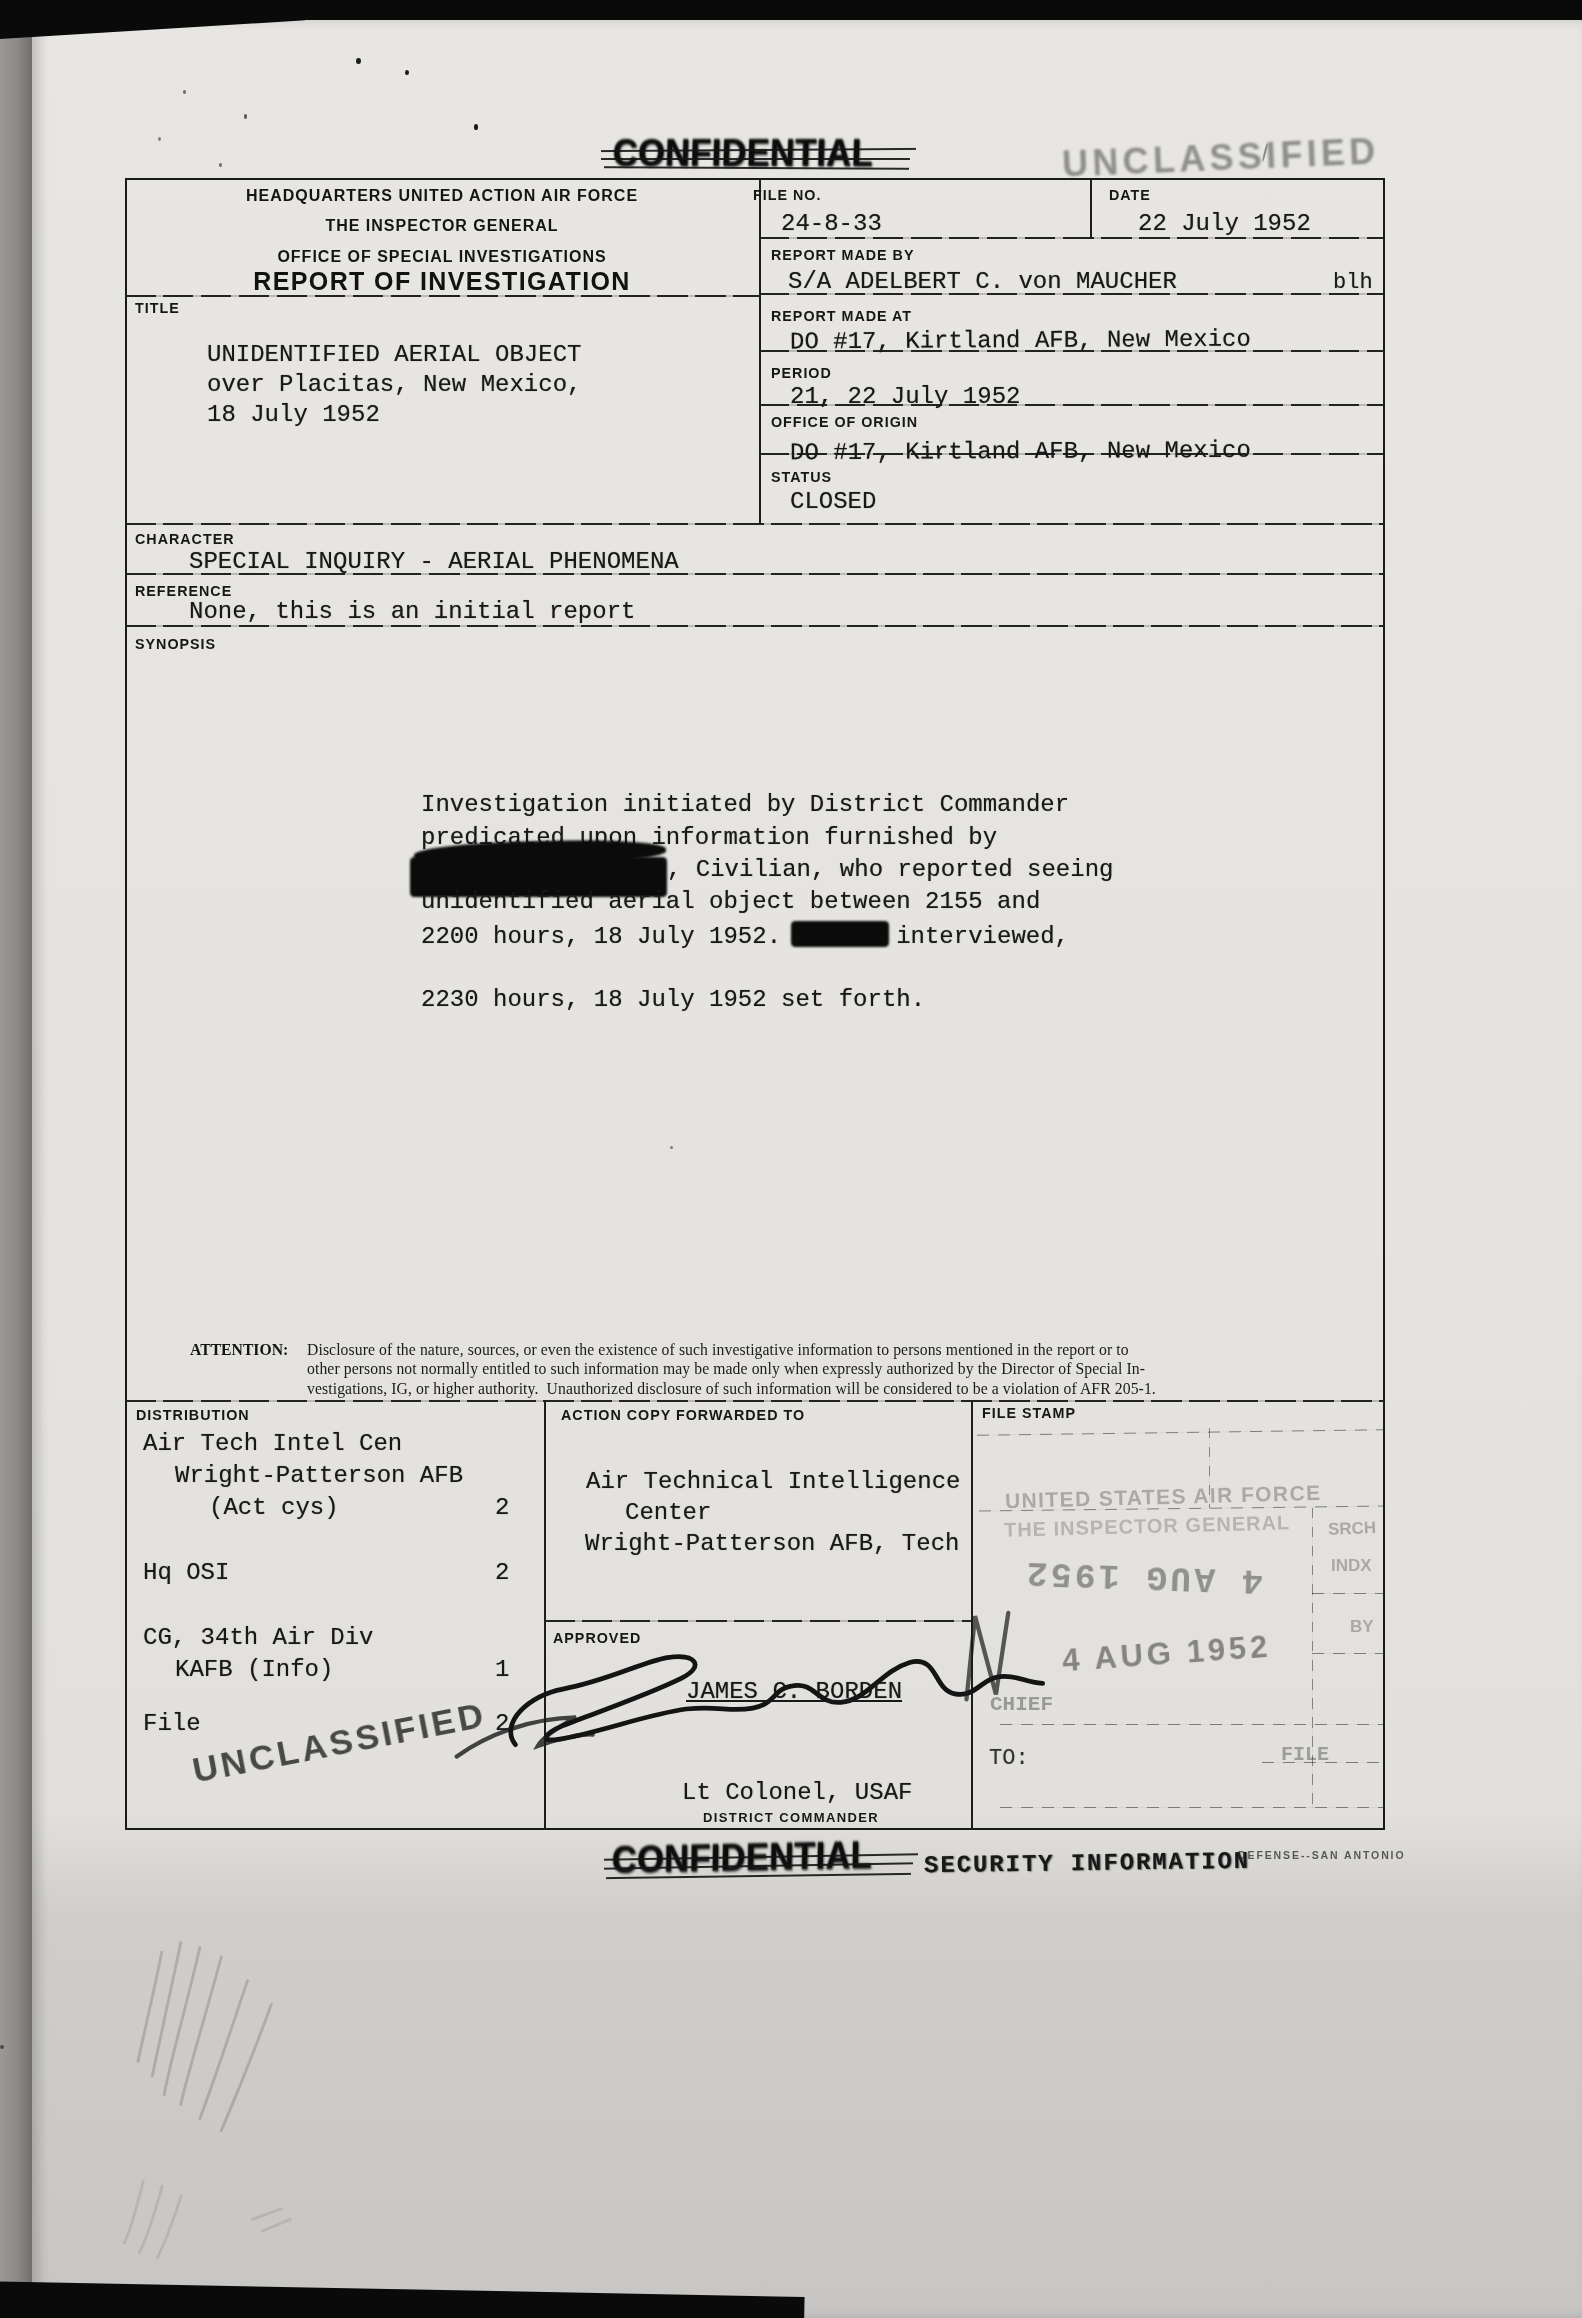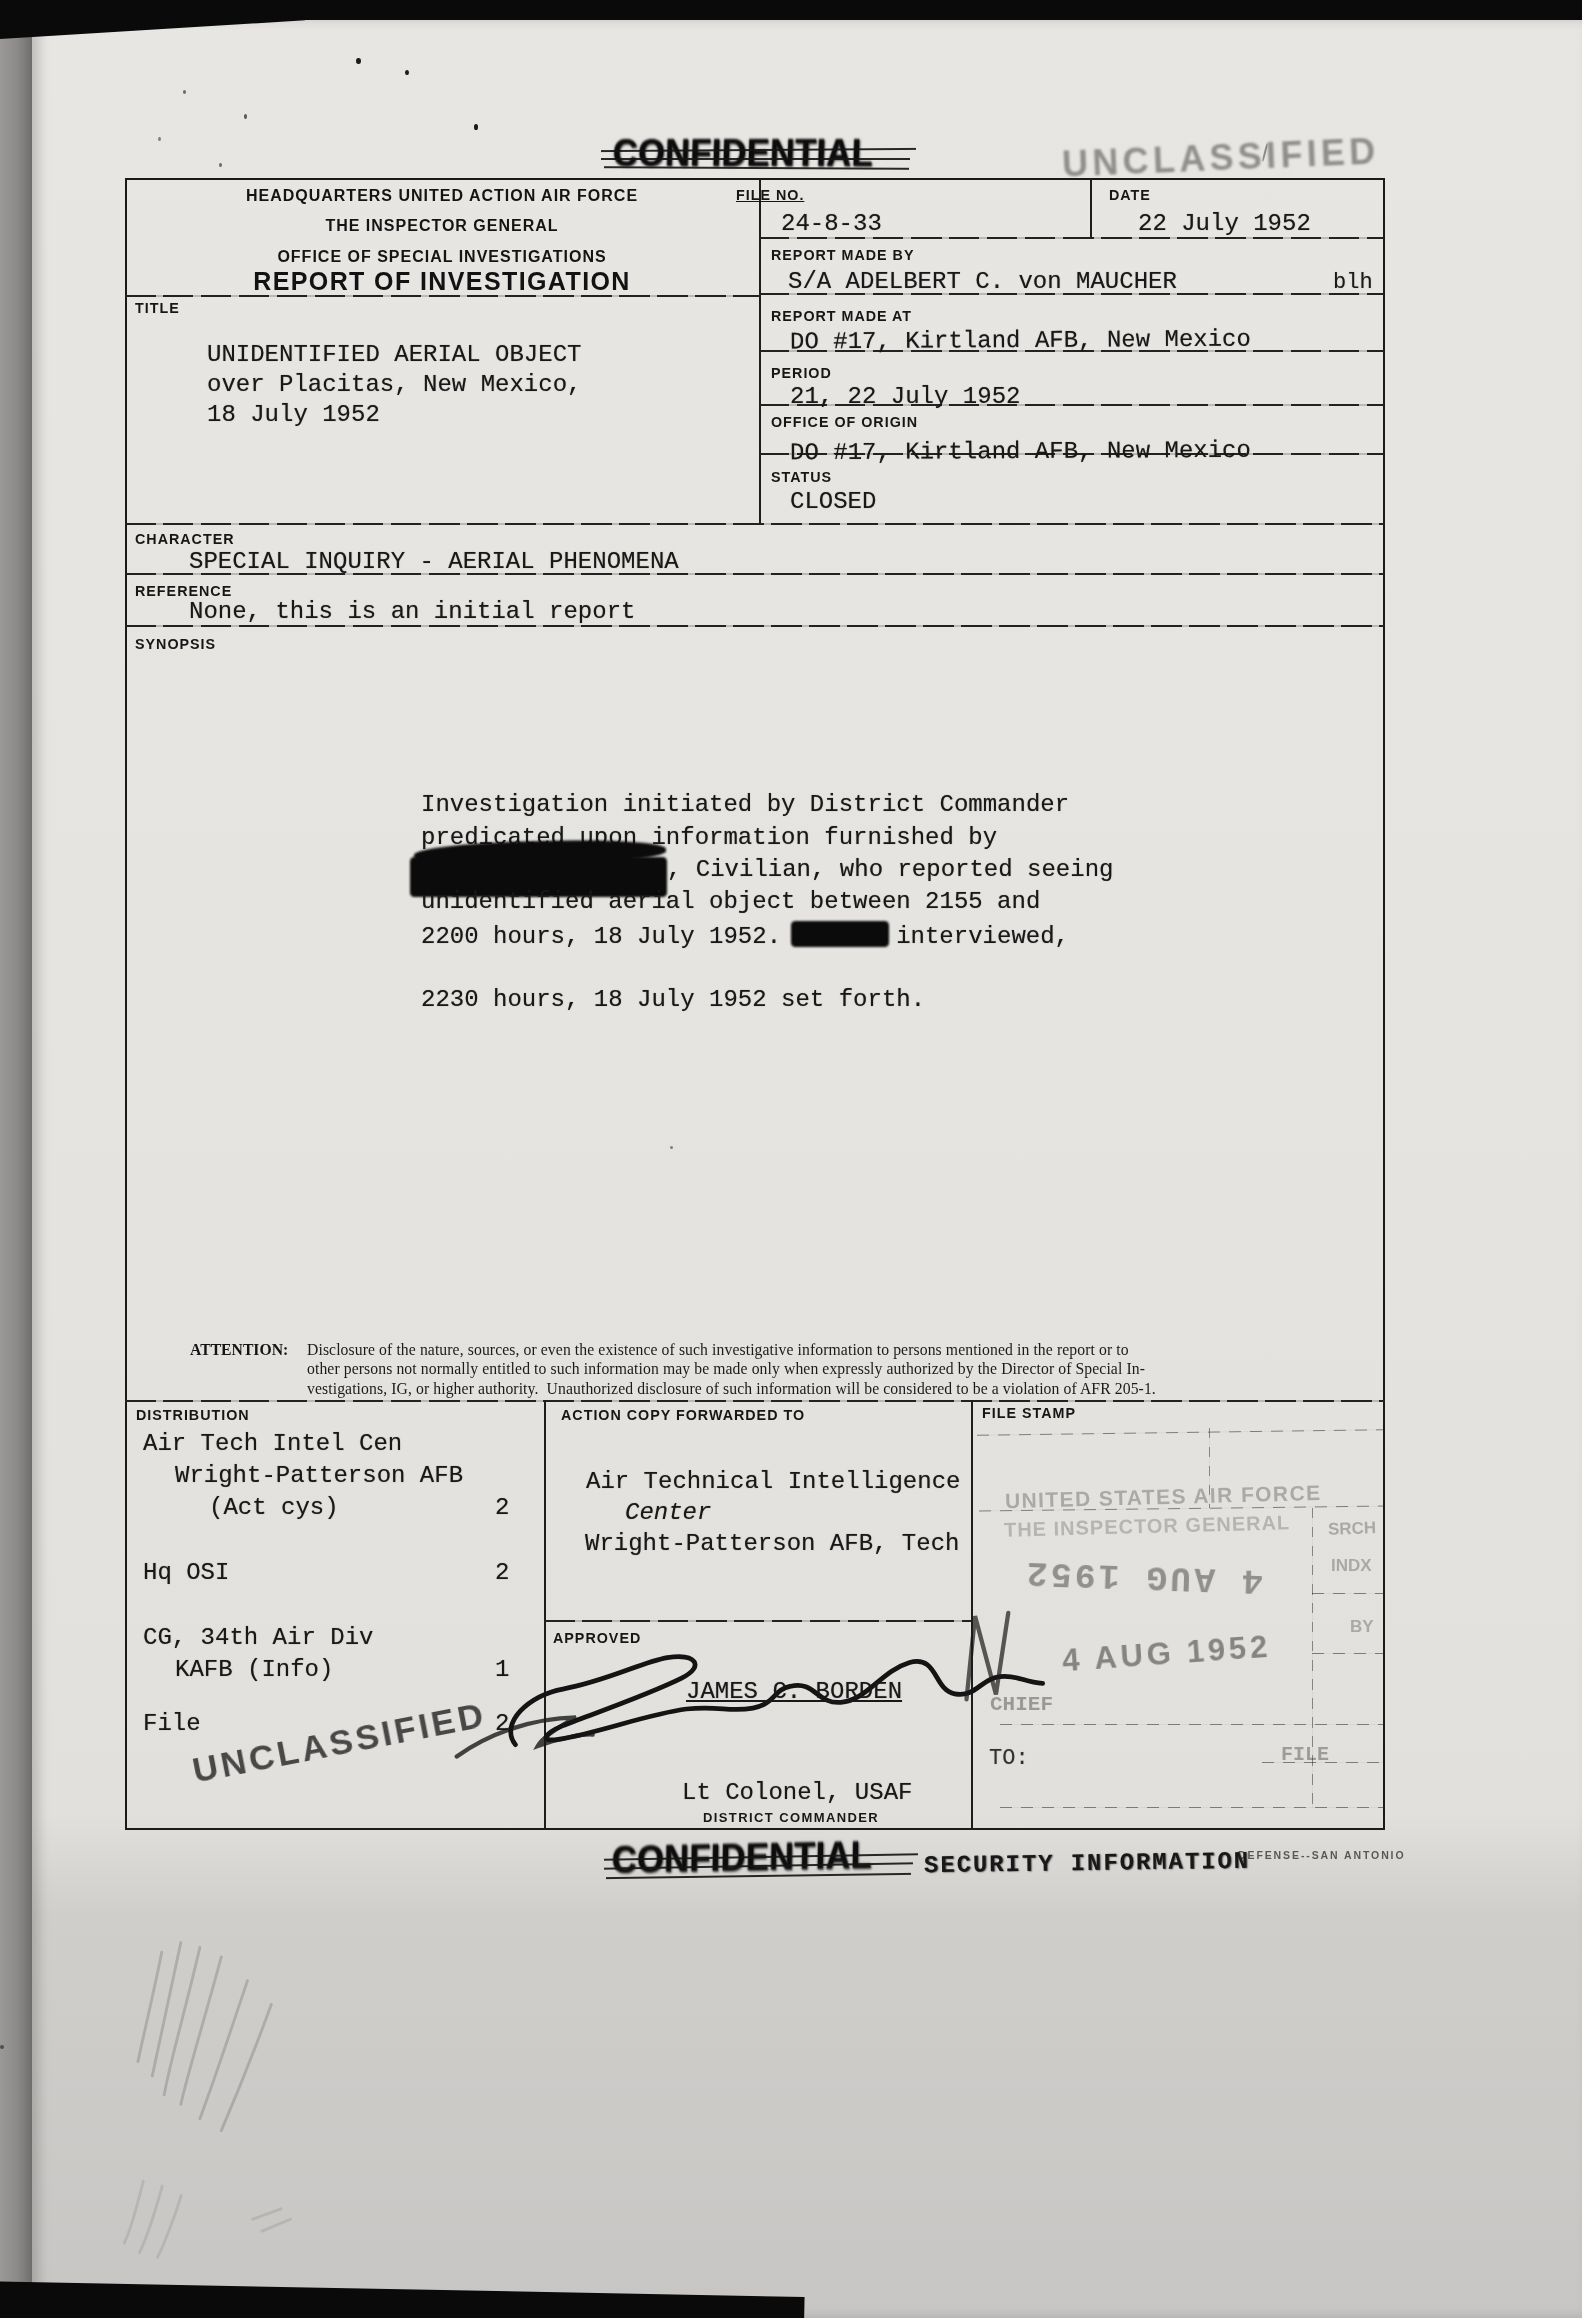--- a/index.html
+++ b/index.html
@@ -77,21 +77,21 @@
   <div class="abs rule" style="left:125px;top:1400px;width:1260px;"></div>
   <div class="abs vline" style="left:544px;top:1400px;height:430px;"></div>
   <div class="abs vline" style="left:971px;top:1400px;height:430px;"></div>
   <div class="abs rule" style="left:544px;top:1620px;width:427px;"></div>
 
   <div class="abs org" style="left:442px;top:187px;transform:translateX(-50%);">HEADQUARTERS UNITED ACTION AIR FORCE</div>
   <div class="abs org" style="left:442px;top:217px;transform:translateX(-50%);">THE INSPECTOR GENERAL</div>
   <div class="abs org" style="left:442px;top:248px;transform:translateX(-50%);">OFFICE OF SPECIAL INVESTIGATIONS</div>
   <div class="abs formtitle" style="left:442px;top:267px;transform:translateX(-50%);">REPORT OF INVESTIGATION</div>
 
-  <div class="abs lbl" style="left:736px;top:187px;text-decoration:underline;">FILE NO.</div>
+  <div class="abs lbl" style="left:753px;top:187px;">FILE NO.</div>
   <div class="abs tw" style="left:781px;top:210px;">24-8-33</div>
   <div class="abs lbl" style="left:1109px;top:187px;">DATE</div>
   <div class="abs tw" style="left:1138px;top:210px;">22 July 1952</div>
 
   <div class="abs lbl" style="left:771px;top:247px;">REPORT MADE BY</div>
   <div class="abs tw" style="left:788px;top:268px;">S/A ADELBERT C. von MAUCHER</div>
   <div class="abs tws" style="left:1333px;top:270px;">blh</div>
 
   <div class="abs lbl" style="left:771px;top:308px;">REPORT MADE AT</div>
   <div class="abs tw" style="left:790px;top:327px;transform:rotate(-.35deg);">DO #17, Kirtland AFB, New Mexico</div>
@@ -143,21 +143,21 @@
   <div class="abs tw" style="left:143px;top:1710px;">File</div>
   <div class="abs tw" style="left:495px;top:1710px;">2</div>
 
   <div class="abs stamp-uncl" style="left:193px;top:1751px;transform:rotate(-11deg);transform-origin:left;">UNCLASSIFIED</div>
   <svg style="left:452px;top:1704px;" width="143" height="86" viewBox="0 0 300 180">
     <path d="M10,110 C 80,60 170,30 260,28 C 220,50 190,70 180,88 C 230,70 280,62 295,64" fill="none" stroke="rgba(25,25,25,.8)" stroke-width="9" stroke-linecap="round"></path>
   </svg>
 
   <div class="abs lbl" style="left:553px;top:1407px;margin-left:8px;">ACTION COPY FORWARDED TO</div>
   <div class="abs tw" style="left:586px;top:1468px;">Air Technical Intelligence</div>
-  <div class="abs tw" style="left:625px;top:1499px;font-style:italic;">Center</div>
+  <div class="abs tw" style="left:625px;top:1499px;">Center</div>
   <div class="abs tw" style="left:585px;top:1530px;">Wright-Patterson AFB, Tech</div>
 
   <div class="abs lbl" style="left:553px;top:1630px;">APPROVED</div>
   <svg style="left:505px;top:1633px;" width="548" height="133" viewBox="0 0 1150 280">
     <path d="M20,235 C -15,190 50,130 120,118 C 210,102 290,60 340,52 C 400,42 420,70 370,95 C 300,130 170,175 120,195 C 80,212 70,230 110,224 C 190,212 300,170 380,160 C 450,152 470,168 520,158 C 570,148 560,120 600,112 C 650,100 655,150 705,146 C 760,142 790,80 850,62 C 910,46 900,120 945,128 C 990,136 1000,96 1040,92 C 1080,88 1090,104 1130,106" fill="none" stroke="#141414" stroke-width="10" stroke-linecap="round"></path>
   </svg>
   <div class="abs tw" style="left:686px;top:1678px;text-decoration:underline;">JAMES C. BORDEN</div>
   <div class="abs tw" style="left:682px;top:1779px;">Lt Colonel, USAF</div>
   <div class="abs smallcap" style="left:682px;top:1810px;">DISTRICT COMMANDER</div>
 

